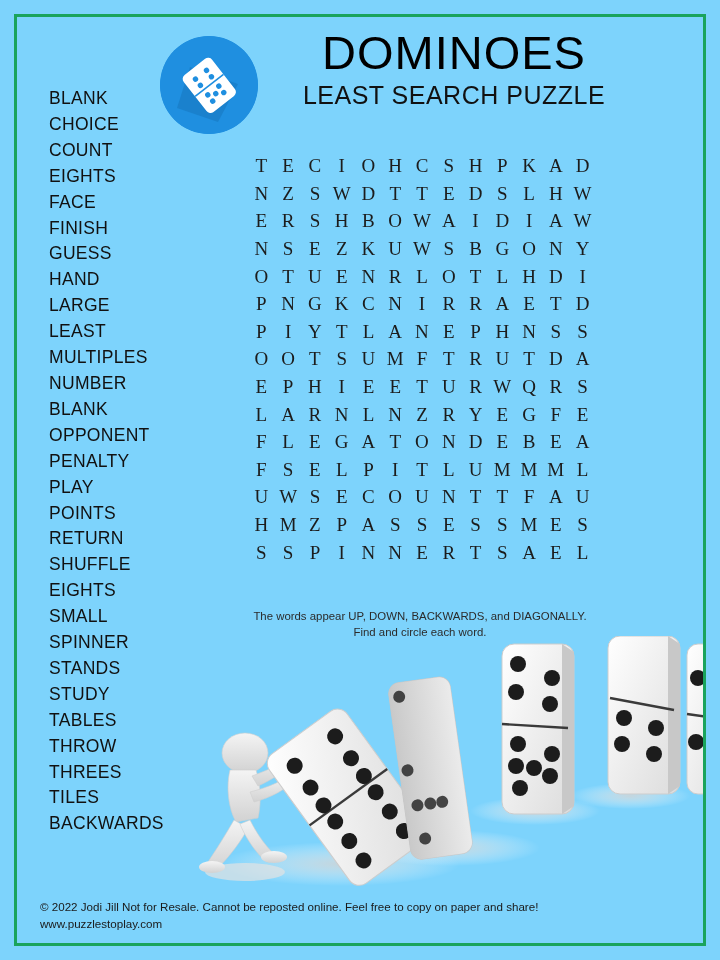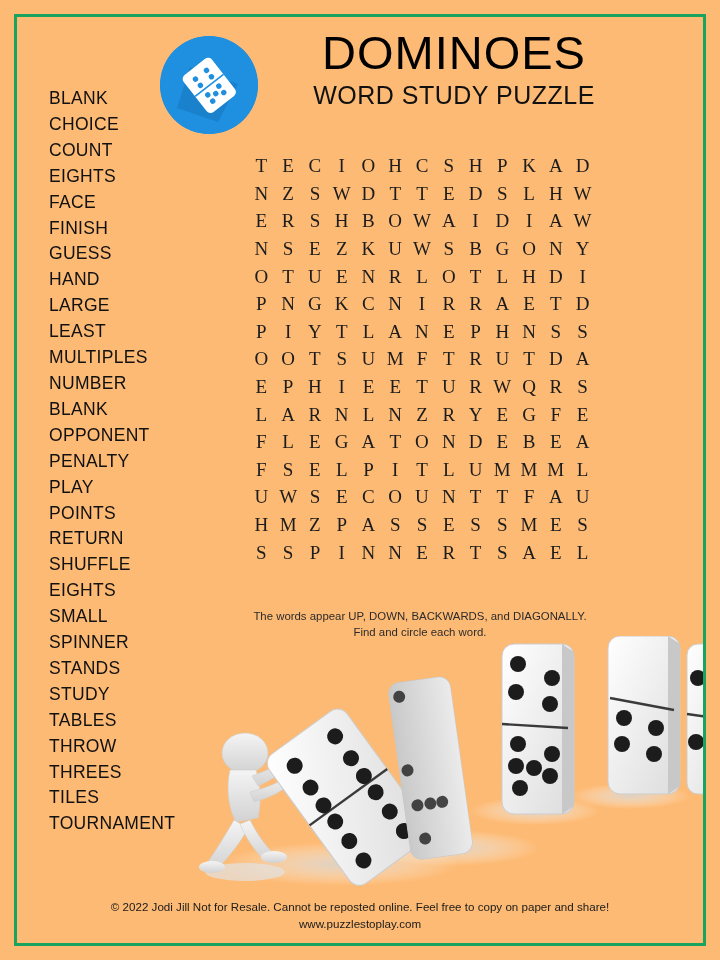--- a/index.html
+++ b/index.html
@@ -13,21 +13,21 @@
     font-family: "Liberation Sans", sans-serif;
     position: relative;
     overflow: hidden;
   }
 
   .page {
     position: absolute;
     left: 0; top: 0;
     width: 720px;
     height: 960px;
-    background: #fdba74;
+    background: #7dd3fc;
     box-sizing: border-box;
   }
 
   .page-border {
     position: absolute;
     left: 14px;
     top: 14px;
     width: 692px;
     height: 932px;
     border: 3px solid #1aa35c;
@@ -137,21 +137,21 @@
     overflow: hidden;
   }
   .illustration svg { display: block; }
 
   
   .footer {
     position: absolute;
     left: 40px;
     top: 898px;
     width: 640px;
-    text-align: center;
+    text-align: left;
   }
   .footer-line {
     font-size: 11.6px;
     color: #1a1a1a;
     line-height: 17px;
     white-space: nowrap;
   }
   .footer-url {
     font-size: 11.6px;
     color: #1a1a1a;
@@ -182,21 +182,21 @@
           <circle cx="56" cy="56" r="2.7" fill="#1f8fe0"></circle>
           <circle cx="42" cy="64" r="2.7" fill="#1f8fe0"></circle>
           <circle cx="56" cy="64" r="2.7" fill="#1f8fe0"></circle>
           <circle cx="49" cy="60" r="2.7" fill="#1f8fe0"></circle>
         </g>
       </svg>
     </div>
 
     <div class="title-block">
       <div class="puzzle-title">DOMINOES</div>
-      <div class="puzzle-subtitle">WORD STUDY PUZZLE</div>
+      <div class="puzzle-subtitle">LEAST SEARCH PUZZLE</div>
     </div>
   </div>
 
   <div class="word-list">
       <div class="word-item">BLANK</div>
       <div class="word-item">CHOICE</div>
       <div class="word-item">COUNT</div>
       <div class="word-item">EIGHTS</div>
       <div class="word-item">FACE</div>
       <div class="word-item">FINISH</div>
@@ -215,21 +215,21 @@
       <div class="word-item">SHUFFLE</div>
       <div class="word-item">EIGHTS</div>
       <div class="word-item">SMALL</div>
       <div class="word-item">SPINNER</div>
       <div class="word-item">STANDS</div>
       <div class="word-item">STUDY</div>
       <div class="word-item">TABLES</div>
       <div class="word-item">THROW</div>
       <div class="word-item">THREES</div>
       <div class="word-item">TILES</div>
-      <div class="word-item">TOURNAMENT</div>
+      <div class="word-item">BACKWARDS</div>
     </div>
 
   <div class="grid-wrap">
       <div class="grid-row">
         <div class="grid-cell">T</div>
         <div class="grid-cell">E</div>
         <div class="grid-cell">C</div>
         <div class="grid-cell">I</div>
         <div class="grid-cell">O</div>
         <div class="grid-cell">H</div>

